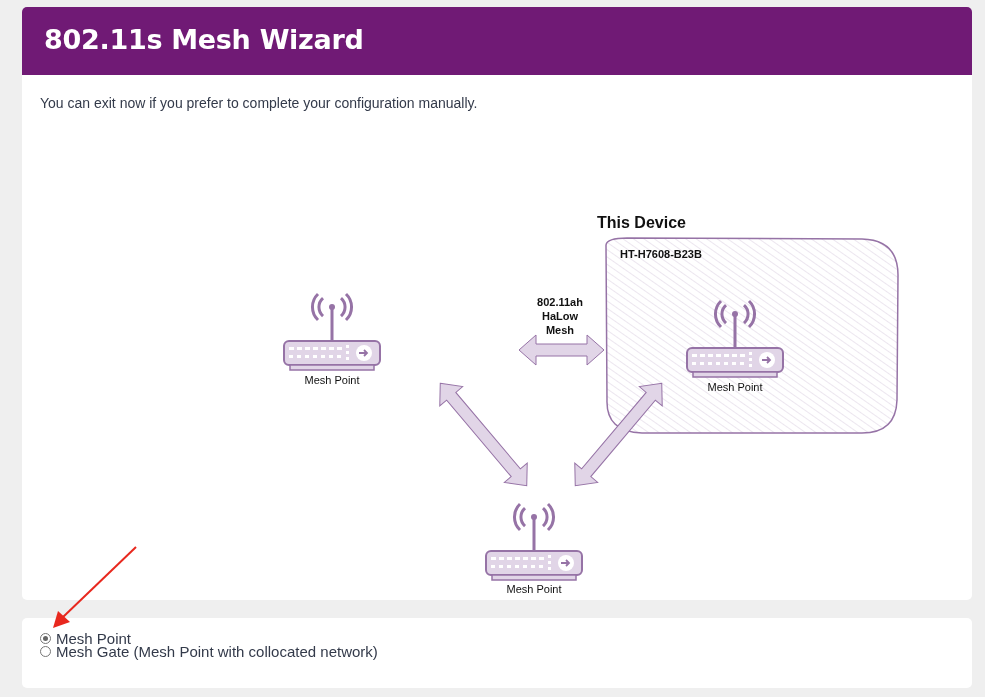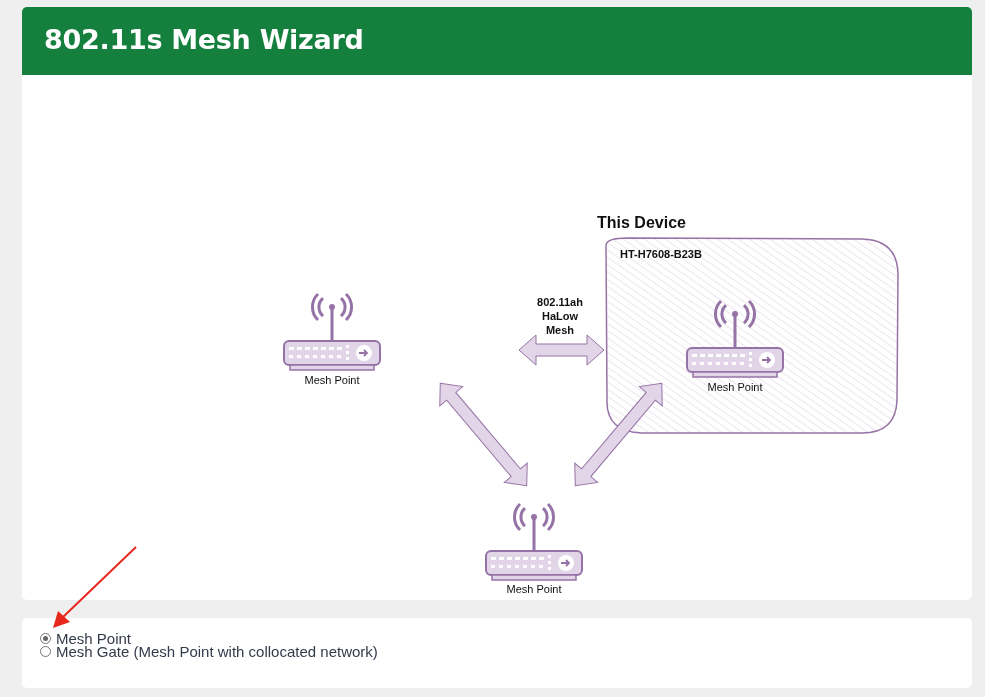--- a/index.html
+++ b/index.html
@@ -1,17 +1,17 @@
 <!DOCTYPE html>
 <html><head>
 <meta charset="utf-8">
 <style>
   html, body { margin:0; padding:0; }
   body { width:985px; height:697px; background:#efefef; font-family:"DejaVu Sans", sans-serif; position:relative; overflow:hidden; }
-  .header { position:absolute; left:22px; top:7px; width:950px; height:68px; background:#15803d; border-radius:5px 5px 0 0; }
+  .header { position:absolute; left:22px; top:7px; width:950px; height:68px; background:#701a75; border-radius:5px 5px 0 0; }
   .header h1 { margin:0; position:absolute; left:22px; top:17px; color:#fff; font-size:27px; font-weight:bold; letter-spacing:-0.3px; font-family:"DejaVu Sans", sans-serif; }
   .card { position:absolute; left:22px; top:75px; width:950px; height:525px; background:#fff; border-radius:0 0 5px 5px; }
   .intro { position:absolute; left:18px; top:19px; font-size:14px; line-height:19px; color:#333a4a; font-family:"Liberation Sans", sans-serif; }
   .intro div { white-space:nowrap; }
   svg.diagram { position:absolute; left:0; top:0; }
   .dtext { font-family:"Liberation Sans", sans-serif; fill:#111; }
   .radios { position:absolute; left:22px; top:618px; width:950px; height:70px; background:#fff; border-radius:5px; }
   .radio-row { position:absolute; left:18px; display:flex; align-items:center; font-family:"Liberation Sans", sans-serif; font-size:15px; color:#333a4a; cursor:pointer; }
   .radio-dot { width:11px; height:11px; border:1px solid #777; border-radius:50%; margin-right:5px; position:relative; background:#fff; box-sizing:border-box; }
   .radio-dot.checked::after { content:""; position:absolute; left:2px; top:2px; width:5px; height:5px; border-radius:50%; background:#666; }
@@ -19,20 +19,21 @@
 </style>
 </head>
 <body>
 
 <div class="header">
   <h1>802.11s Mesh Wizard</h1>
 </div>
 
 <div class="card">
   <div class="intro">
+    <div>You can exit now if you prefer to complete your configuration manually.</div>
   </div>
 
   <svg class="diagram" width="950" height="525" viewBox="0 0 950 525">
     <defs>
       <pattern id="hatch" width="6" height="6" patternUnits="userSpaceOnUse" patternTransform="rotate(-55)">
         <line x1="0" y1="0" x2="0" y2="6" stroke="#d9cde0" stroke-width="1"></line>
       </pattern>
       <g id="router">
 
         <path d="M-9,-52 a12,12 0 0 0 0,18" fill="none" stroke="#9673a6" stroke-width="3"></path>

